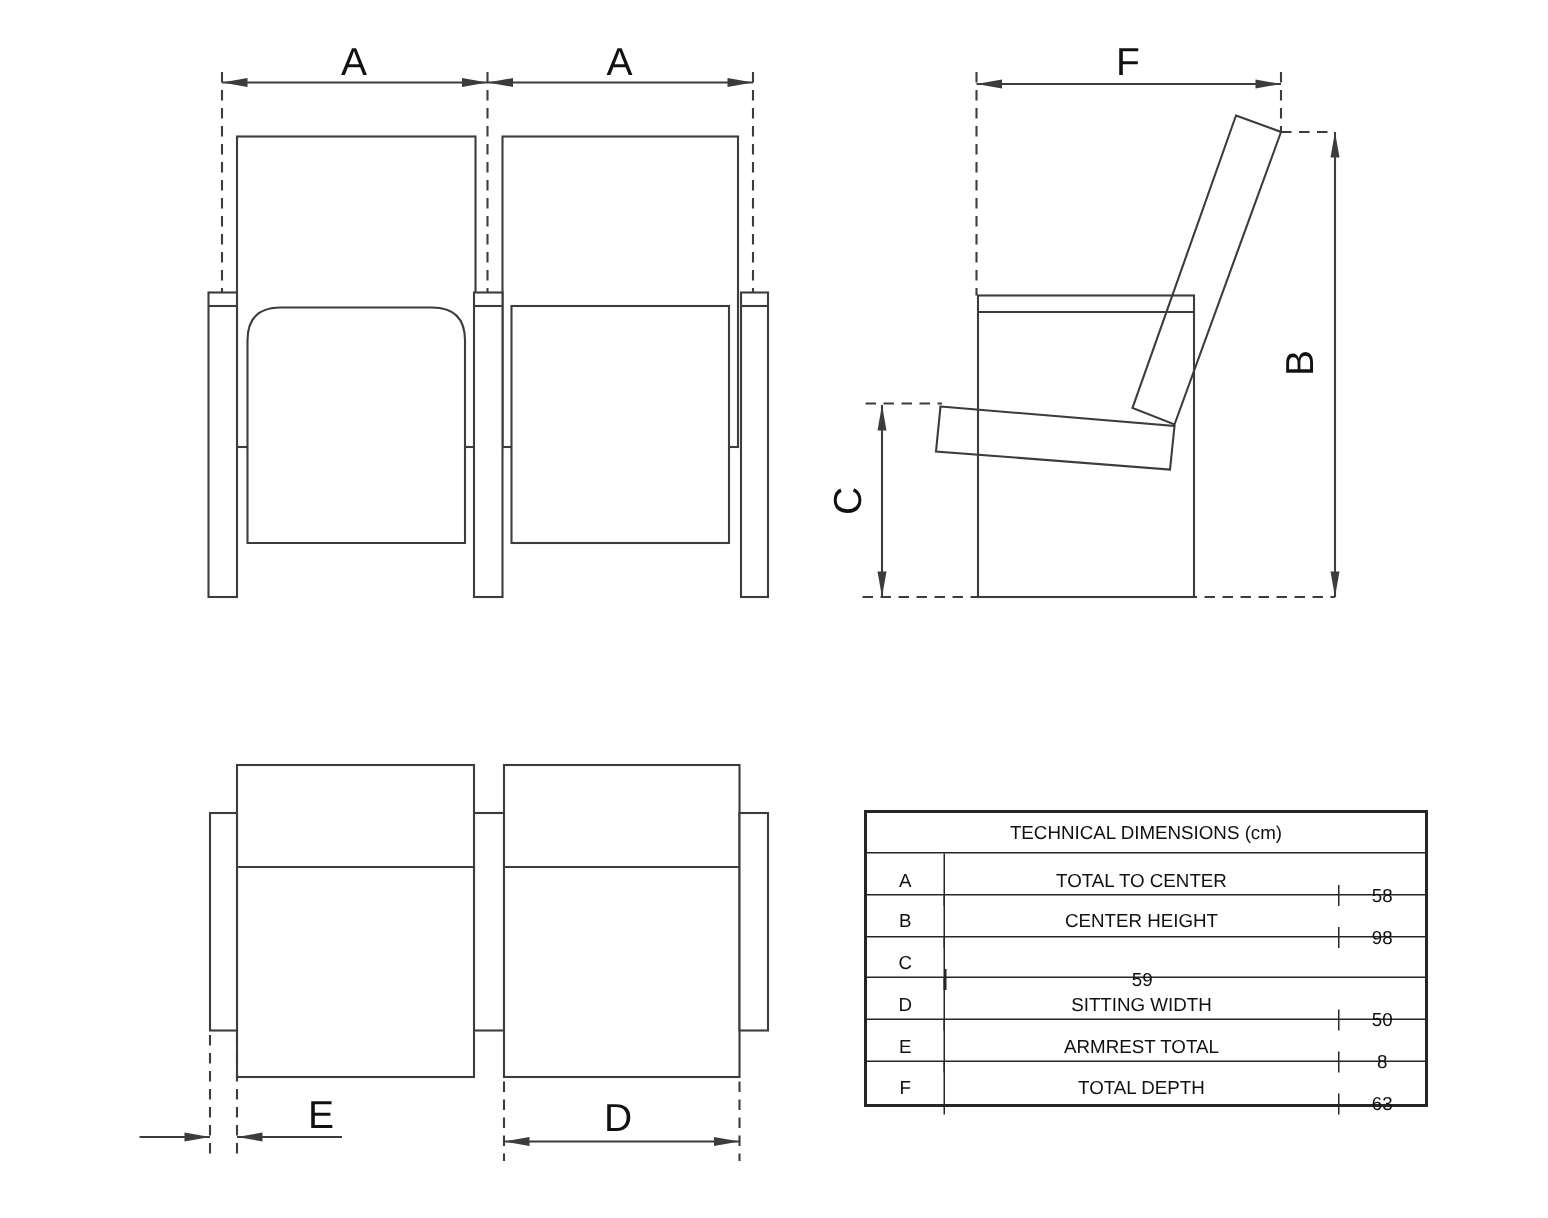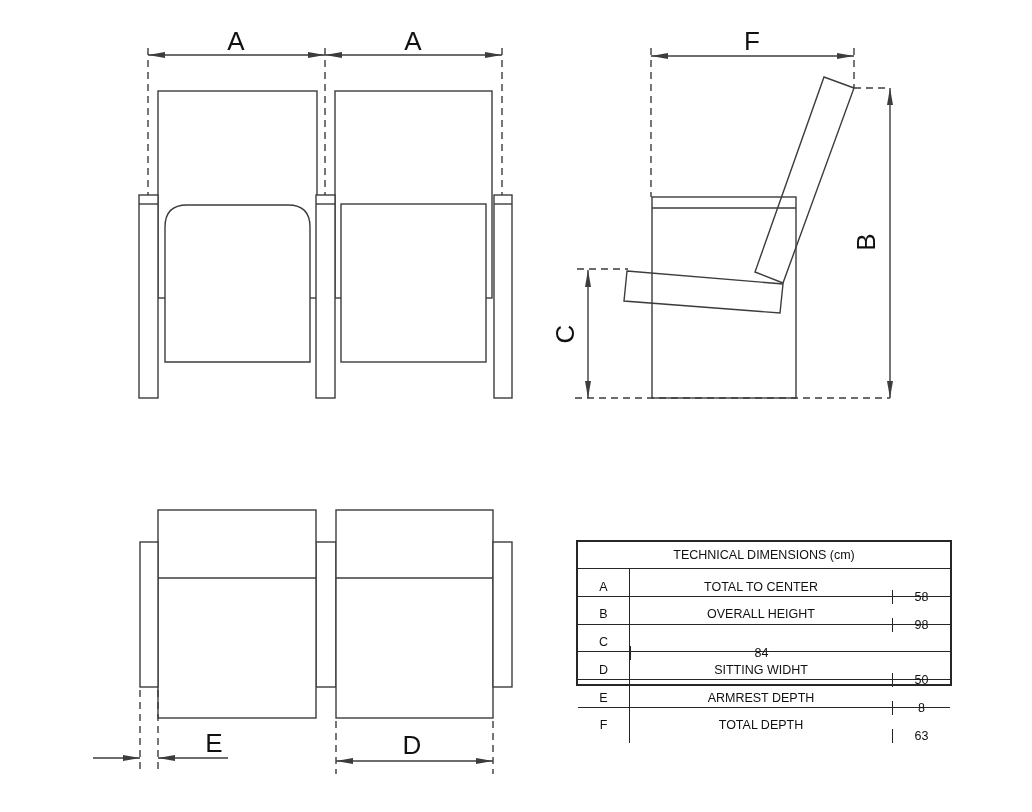--- a/index.html
+++ b/index.html
@@ -16,21 +16,21 @@
   .ln{stroke:var(--line);stroke-width:1.4;fill:none;}
   .fw{fill:#ffffff;}
   .dash{stroke-dasharray:7 5;}
   .arrow{fill:var(--line);stroke:none;}
   .dimtext{
     font-family:"Liberation Sans", sans-serif;
     font-size:26px;fill:var(--ink);
   }
   
   .tbl{
-    position:absolute;left:576px;top:540px;width:376px;height:146px;
+    position:absolute;left:576px;top:540px;width:376px;height:198px;
     border:2px solid var(--tborder);box-sizing:border-box;
     color:var(--ink);font-size:12.5px;
   }
   .tbl-header{
     height:27px;border-bottom:1.4px solid var(--tborder);
     display:flex;align-items:center;justify-content:center;
     box-sizing:border-box;
   }
   .tbl-row{
     display:grid;grid-template-columns:52px 1fr 58px;height:27.8px;
@@ -142,35 +142,35 @@
   <div class="tbl">
     <div class="tbl-header">TECHNICAL DIMENSIONS (cm)</div>
 
     <div class="tbl-row">
       <div class="cell letter">A</div>
       <div class="cell desc">TOTAL TO CENTER</div>
       <div class="cell value">58</div>
     </div>
     <div class="tbl-row">
       <div class="cell letter">B</div>
-      <div class="cell desc">OVERALL HEIGHT</div>
+      <div class="cell desc">CENTER HEIGHT</div>
       <div class="cell value">98</div>
     </div>
     <div class="tbl-row">
       <div class="cell letter">C</div>
-      <div class="cell value">84</div>
+      <div class="cell value">59</div>
     </div>
     <div class="tbl-row">
       <div class="cell letter">D</div>
-      <div class="cell desc">SITTING WIDHT</div>
+      <div class="cell desc">SITTING WIDTH</div>
       <div class="cell value">50</div>
     </div>
     <div class="tbl-row">
       <div class="cell letter">E</div>
-      <div class="cell desc">ARMREST DEPTH</div>
+      <div class="cell desc">ARMREST TOTAL</div>
       <div class="cell value">8</div>
     </div>
     <div class="tbl-row">
       <div class="cell letter">F</div>
       <div class="cell desc">TOTAL DEPTH</div>
       <div class="cell value">63</div>
     </div>
   </div>
 
 </div>

